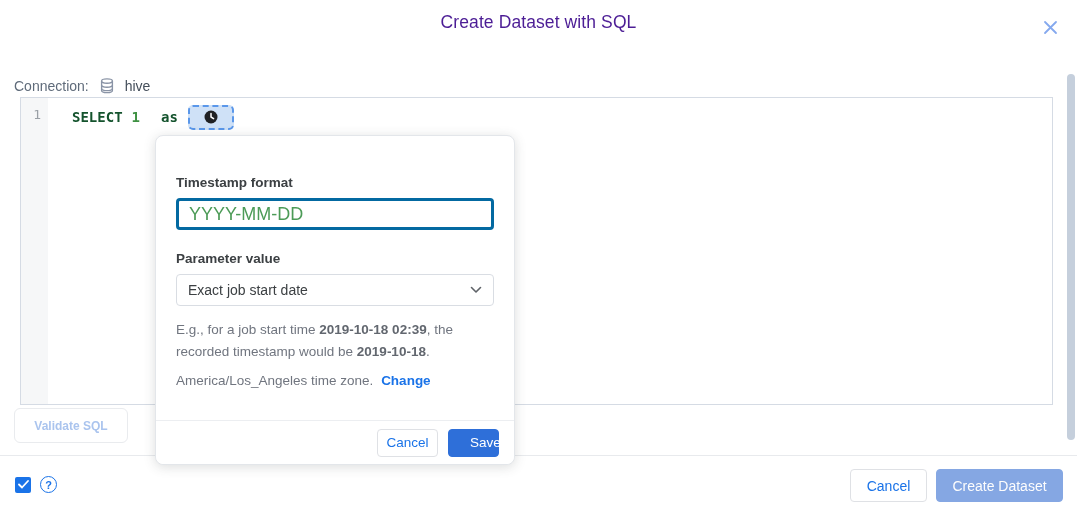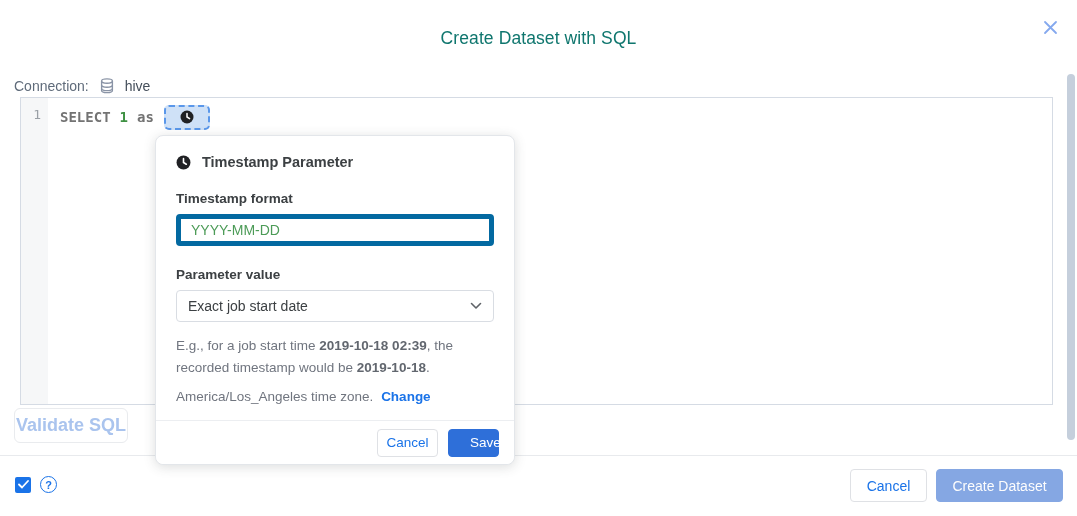--- a/index.html
+++ b/index.html
@@ -6,22 +6,22 @@
   html,body { width: 1077px; height: 516px; }
   body {
     font-family: "Liberation Sans", sans-serif;
     background: #ffffff;
     position: relative;
     overflow: hidden;
     color: #3c4043;
   }
   
   .dlg-title {
-    position: absolute; top: 28px; left: 0; right: 0;
-    text-align: center; font-size: 17.5px; font-weight: 500; color: #0f766e;
+    position: absolute; top: 12px; left: 0; right: 0;
+    text-align: center; font-size: 17.5px; font-weight: 500; color: #4c1d95;
     letter-spacing: .1px;
   }
   .close-btn {
     position: absolute; top: 17px; right: 17px; width: 20px; height: 20px;
     display: flex; align-items: center; justify-content: center; cursor: pointer;
   }
   
   .conn-row {
     position: absolute; top: 77px; left: 14px;
     display: flex; align-items: center; gap: 9px; font-size: 14px;
@@ -36,41 +36,41 @@
   .gutter {
     width: 27px; background: #f6f7f8; padding-top: 9px;
     font-family: "DejaVu Sans Mono", monospace; font-size: 13px;
     color: #9aa0a6; text-align: right; padding-right: 7px;
   }
   .code-area { flex: 1; padding: 6px 0 0 12px; }
   .code-line {
     display: flex; align-items: center; height: 26px;
     font-family: "DejaVu Sans Mono", monospace; font-size: 14px; font-weight: bold;
   }
-  .tok-kw { color: #737373; }
+  .tok-kw { color: #14532d; margin-left: 12px; }
   .tok-num { color: #3e9142; margin: 0 9px; }
   .param-chip {
     margin-left: 10px; width: 46px; height: 25px;
     background: #cfe1f7; border: 2px dashed #5a97ea; border-radius: 5px;
     display: inline-flex; align-items: center; justify-content: center; cursor: pointer;
   }
   
   .popover {
     position: absolute; left: 155px; top: 135px; width: 360px; height: 330px;
     background: #ffffff; border: 1px solid #e3e6ea; border-radius: 8px;
     box-shadow: 0 2px 12px rgba(60,64,67,.18); z-index: 10;
   }
   .pop-body { padding: 18px 20px 0 20px; }
   .pop-header { display: flex; align-items: center; gap: 11px; }
   .pop-title { font-size: 14.5px; font-weight: bold; color: #3c4043; }
   .field-label { margin-top: 21px; font-size: 13.5px; font-weight: bold; color: #3c4043; }
   .text-input {
     margin-top: 8px; width: 100%; height: 32px;
-    border: 5px solid #0369a1; border-radius: 4px; padding: 4px 10px;
-    font-family: "Liberation Sans", sans-serif; font-size: 14px; color: #4c9b57;
+    border: 3px solid #0369a1; border-radius: 4px; padding: 4px 10px;
+    font-family: "Liberation Sans", sans-serif; font-size: 18px; color: #4c9b57;
     outline: none; background: #fff;
   }
   .select-box {
     margin-top: 8px; width: 100%; height: 32px;
     border: 1px solid #d9dde3; border-radius: 4px; padding: 0 11px;
     display: flex; align-items: center; justify-content: space-between;
     font-size: 14px; color: #3c4043; cursor: pointer; background: #fff;
   }
   .help-text {
     margin-top: 13px; font-size: 13.5px; color: #70757f; line-height: 1.6;
@@ -90,21 +90,21 @@
     border-radius: 4px; cursor: pointer; display: inline-flex;
     align-items: center; justify-content: center;
   }
   .btn-outline { background: #fff; border: 1px solid #dfe1e5; color: #1a73e8; }
   .pop-cancel { width: 61px; height: 28px; }
   .pop-save { width: 51px; height: 28px; background: #2e6fd9; border: 1px solid #2e6fd9; color: #fff; padding-left: 24px; }
   
   .validate-btn {
     position: absolute; left: 14px; top: 408px; width: 114px; height: 35px;
     background: #fff; border: 1px solid #e9ebee; border-radius: 6px;
-    color: #aac4ee; font-size: 18px; font-weight: bold;
+    color: #aac4ee; font-size: 12px; font-weight: bold;
     display: flex; align-items: center; justify-content: center; cursor: default;
   }
   .page-divider { position: absolute; left: 0; right: 0; top: 455px; height: 1px; background: #e8eaed; z-index: 1; }
   
   .infer-row {
     position: absolute; left: 15px; top: 476px;
     display: flex; align-items: center; gap: 9px; font-size: 14.5px; color: #3c4043;
   }
   .checkbox {
     width: 16px; height: 16px; background: #1a73e8; border-radius: 2px;
@@ -170,27 +170,20 @@
     </div>
   </div>
 </div>
 
 <div class="validate-btn">Validate SQL</div>
 
 <div class="page-divider"></div>
 
 <div class="popover">
   <div class="pop-body">
-    <div class="pop-header">
-      <svg width="15" height="15" viewBox="0 0 14 14">
-        <circle cx="7" cy="7" r="6.5" fill="#202124"></circle>
-        <path d="M7 3.4 V7 L9.6 8.6" stroke="#ffffff" stroke-width="1.5" fill="none" stroke-linecap="round"></path>
-      </svg>
-      <span class="pop-title">Timestamp Parameter</span>
-    </div>
 
     <div class="field-label">Timestamp format</div>
     <input class="text-input" type="text" value="YYYY-MM-DD" style="">
 
     <div class="field-label">Parameter value</div>
     <div class="select-box">
       <span>Exact job start date</span>
       <svg width="12" height="8" viewBox="0 0 12 8">
         <path d="M1.5 1.5 L6 6 L10.5 1.5" stroke="#5f6368" stroke-width="1.6" fill="none" stroke-linecap="round" stroke-linejoin="round"></path>
       </svg>

